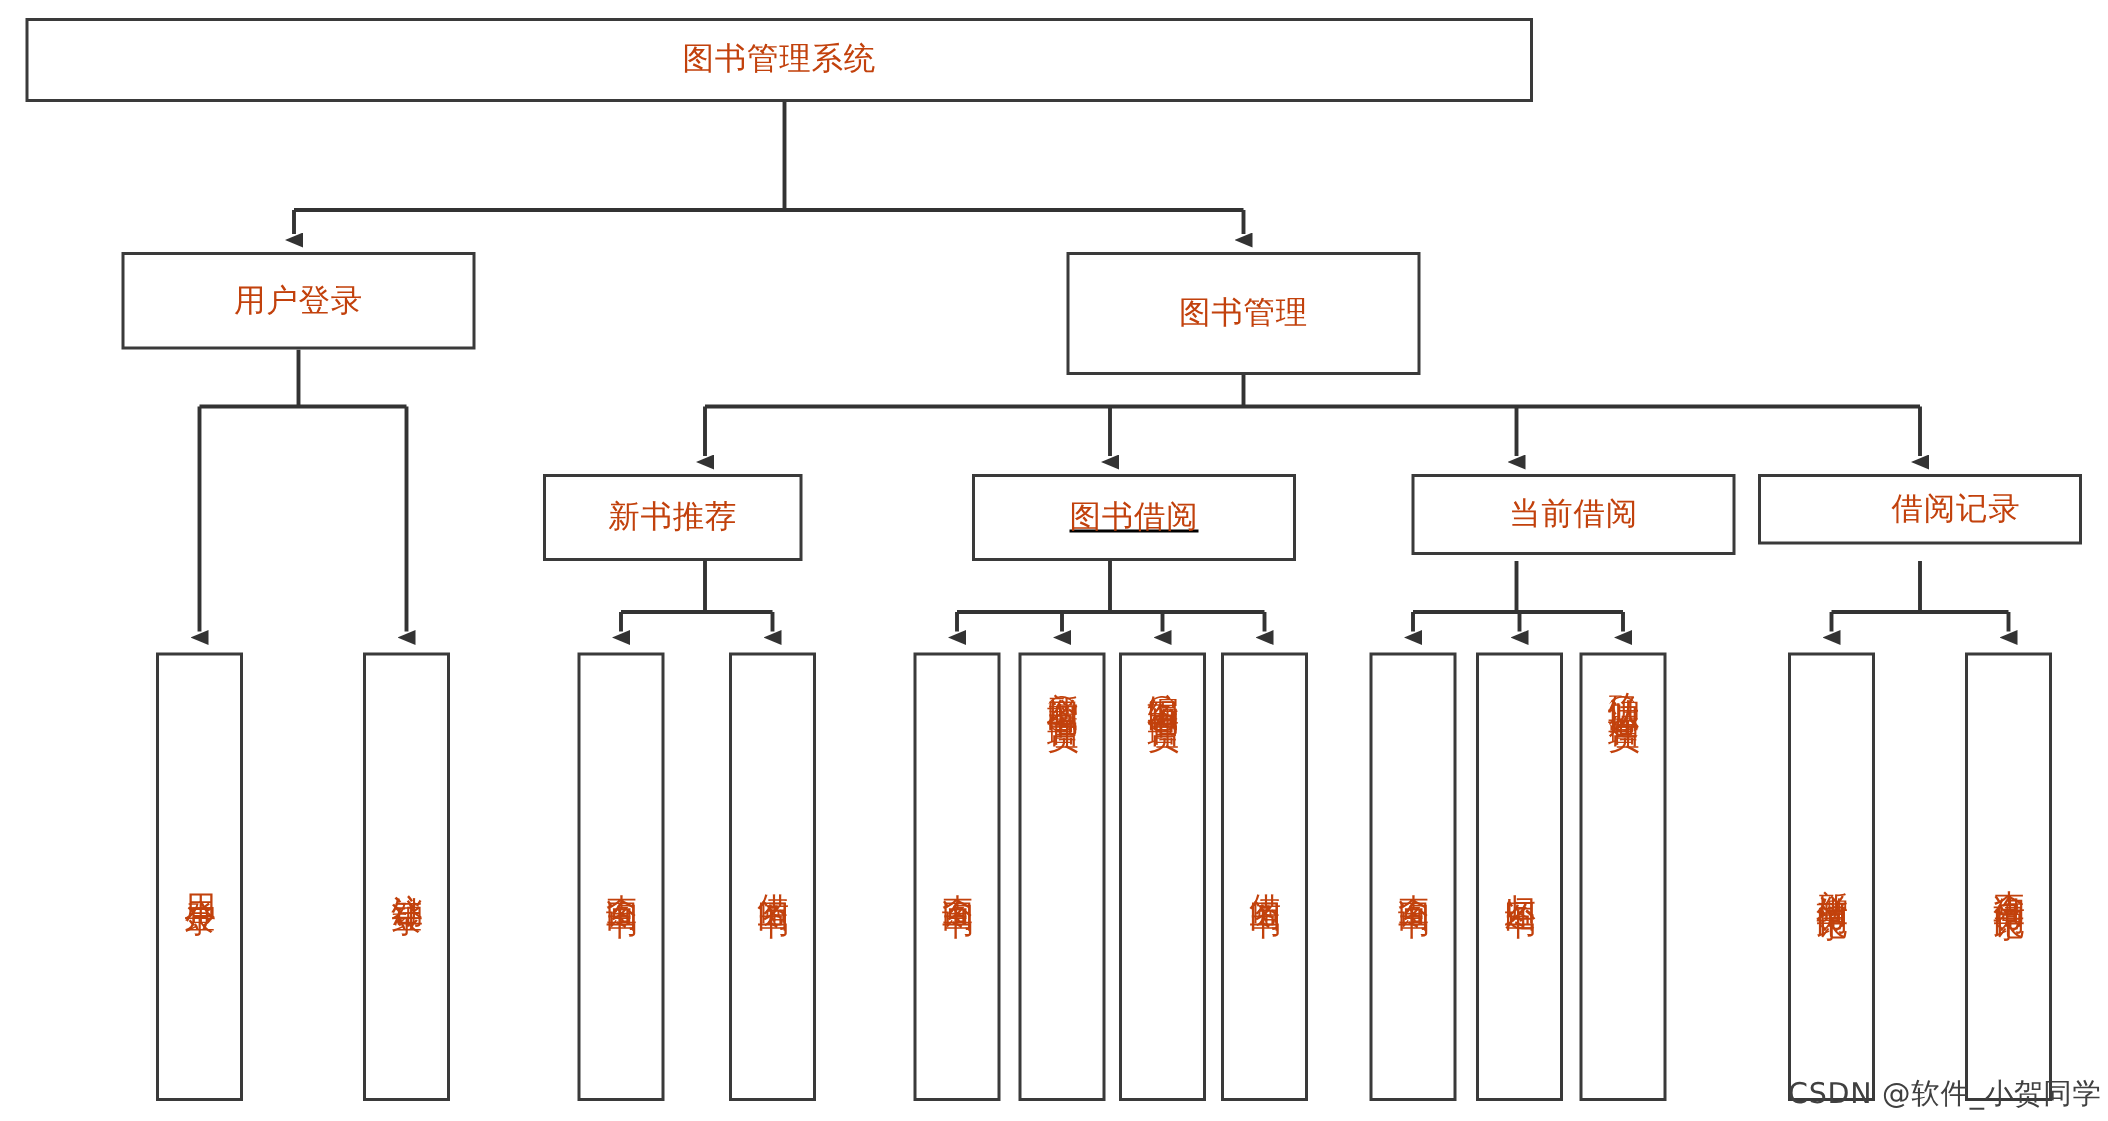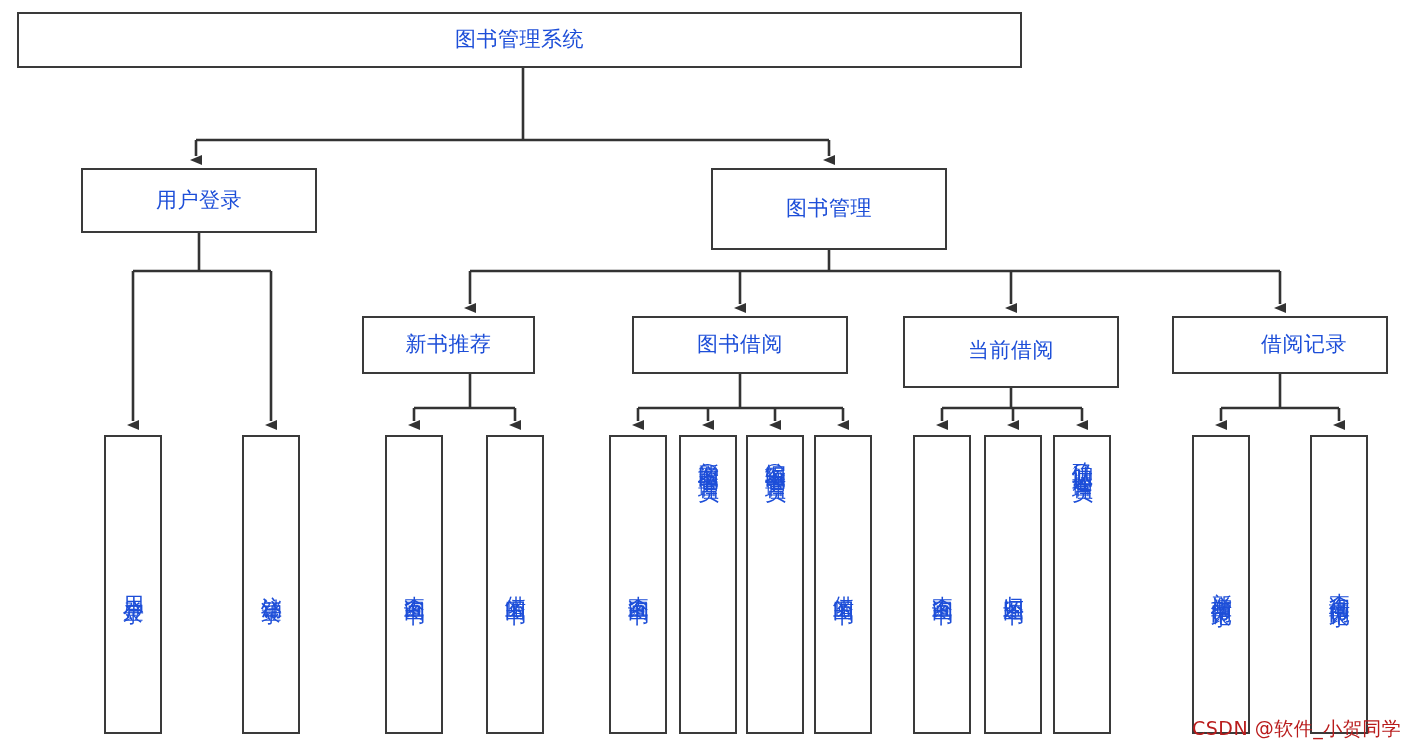--- a/index.html
+++ b/index.html
@@ -30,21 +30,21 @@
     position: absolute;
     box-sizing: border-box;
     background: #ffffff;
     border: 2px solid #3a3a3a;
     display: flex;
     align-items: center;
     justify-content: center;
     z-index: 2;
   }
   .node-label {
-    color: #1d4ed8;
+    color: #c2410c;
     font-size: 21px;
     line-height: 1.12;
     letter-spacing: 0.5px;
     white-space: nowrap;
     text-align: center;
   }
   .node.leaf {
     align-items: flex-start;
     padding-top: 8px;
   }
@@ -131,27 +131,27 @@
   <div class="node" style="left: 81px; top: 168px; width: 236px; height: 65px;">
     <span class="node-label">用户登录</span>
   </div>
   <div class="node" style="left: 711px; top: 168px; width: 236px; height: 82px;">
     <span class="node-label">图书管理</span>
   </div>
 
   <div class="node" style="left: 362px; top: 316px; width: 173px; height: 58px;">
     <span class="node-label">新书推荐</span>
   </div>
-  <div class="node" style="left: 632px; top: 316px; width: 216px; height: 58px;">
+  <div class="node" style="left: 648px; top: 316px; width: 216px; height: 58px; text-decoration: underline;">
     <span class="node-label">图书借阅</span>
   </div>
-  <div class="node" style="left: 903px; top: 316px; width: 216px; height: 72px; font-family: Liberation Mono, monospace;">
+  <div class="node" style="left: 941px; top: 316px; width: 216px; height: 54px;">
     <span class="node-label">当前借阅</span>
   </div>
-  <div class="node" style="left: 1172px; top: 316px; width: 216px; height: 58px; padding-left: 48px;">
+  <div class="node" style="left: 1172px; top: 316px; width: 216px; height: 47px; padding-left: 48px;">
     <span class="node-label">借阅记录</span>
   </div>
 
   <div class="node leaf centered" style="left: 104px; top: 435px; width: 58px; height: 299px;">
     <span class="node-label">用户登录</span>
   </div>
   <div class="node leaf centered" style="left: 242px; top: 435px; width: 58px; height: 299px;">
     <span class="node-label">注销登录</span>
   </div>
   <div class="node leaf centered" style="left: 385px; top: 435px; width: 58px; height: 299px;">
@@ -181,15 +181,15 @@
   <div class="node leaf" style="left: 1053px; top: 435px; width: 58px; height: 299px;">
     <span class="node-label">确认归还（管理员）</span>
   </div>
   <div class="node leaf centered" style="left: 1192px; top: 435px; width: 58px; height: 299px;">
     <span class="node-label">新增借阅记录</span>
   </div>
   <div class="node leaf centered" style="left: 1310px; top: 435px; width: 58px; height: 299px;">
     <span class="node-label">查询借阅记录</span>
   </div>
 
-  <div class="watermark" style="left: 1192px; top: 716px; color: #b91c1c;">CSDN @软件_小贺同学</div>
+  <div class="watermark" style="left: 1192px; top: 716px; color: #404040;">CSDN @软件_小贺同学</div>
 
 </div>
 
 </body></html>

